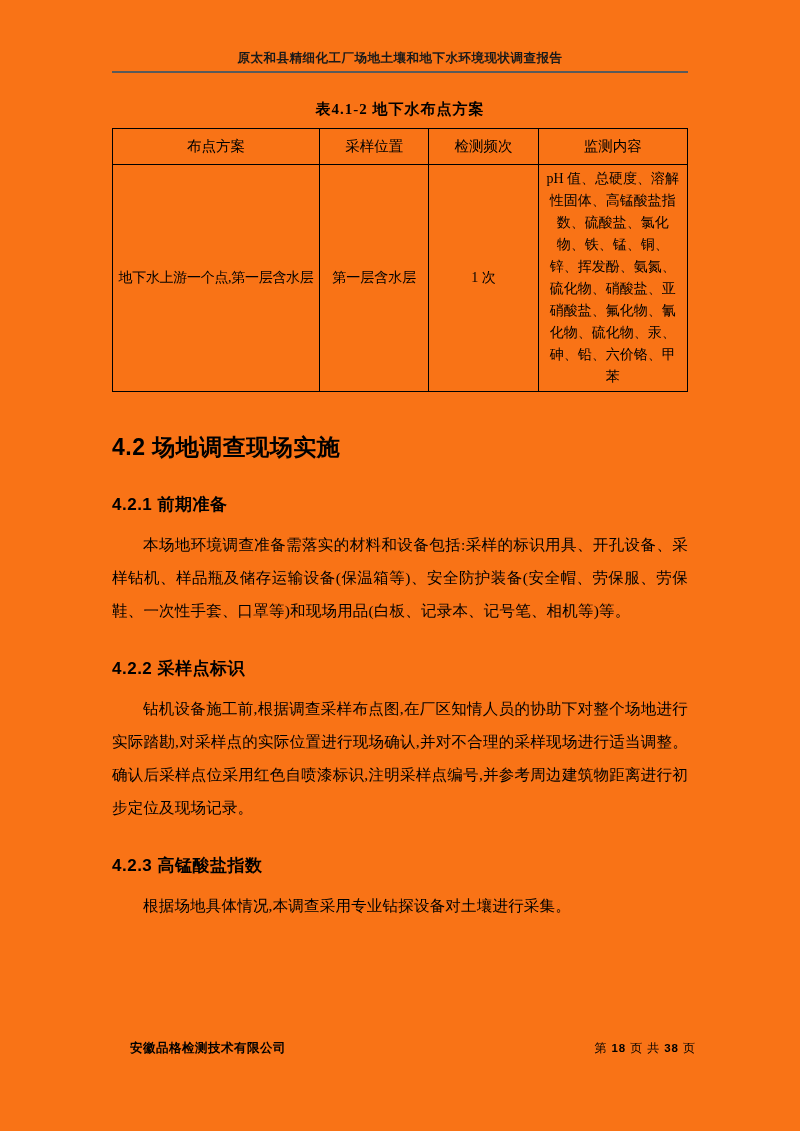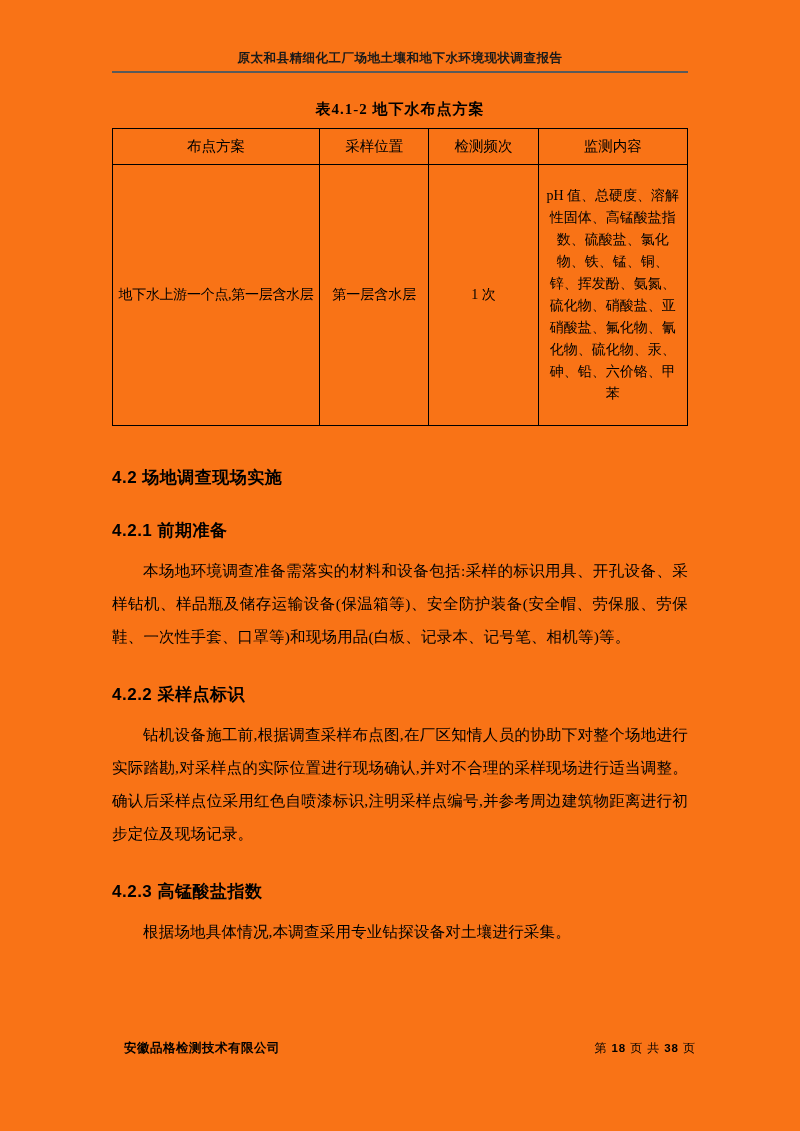--- a/index.html
+++ b/index.html
@@ -52,35 +52,35 @@
     vertical-align: middle;
     font-size: 14px;
   }
   table.data-table th { height: 36px; font-size: 14.5px; }
   table.data-table td { height: 194px; }
   col.c1 { width: 36%; }
   col.c2 { width: 19%; }
   col.c3 { width: 19%; }
   col.c4 { width: 26%; }
   td.monitor-cell {
-    padding: 20px 5px;
+    padding: 3px 5px;
     font-size: 13.5px;
     line-height: 22px;
     text-align: justify;
     text-align-last: center;
     vertical-align: middle;
   }
   td.plan-cell { font-size: 13.8px; letter-spacing: -0.3px; }
 
   
   .h2 {
     margin-top: 40px;
     font-family: "Liberation Sans", "DejaVu Sans", sans-serif;
     font-weight: bold;
-    font-size: 17px;
+    font-size: 23px;
     letter-spacing: 0.5px;
   }
   .h3 {
     margin-top: 30px;
     font-family: "Liberation Sans", "DejaVu Sans", sans-serif;
     font-weight: bold;
     font-size: 17px;
     letter-spacing: 0.5px;
   }
   .para {
@@ -88,21 +88,21 @@
     font-size: 15.5px;
     line-height: 33px;
     text-align: justify;
     text-indent: 2em;
     letter-spacing: 0.2px;
   }
 
   
   .doc-footer {
     position: absolute;
-    left: 124px;
+    left: 130px;
     right: 104px;
     top: 1040px;
     display: flex;
     justify-content: space-between;
     align-items: flex-start;
     font-size: 12.5px;
   }
   .footer-company { font-weight: bold; letter-spacing: 0.5px; }
   .footer-page { font-size: 12px; letter-spacing: 1px; }
   .footer-page .num { font-weight: bold; font-family: "Liberation Sans", sans-serif; font-size: 11.5px; }

